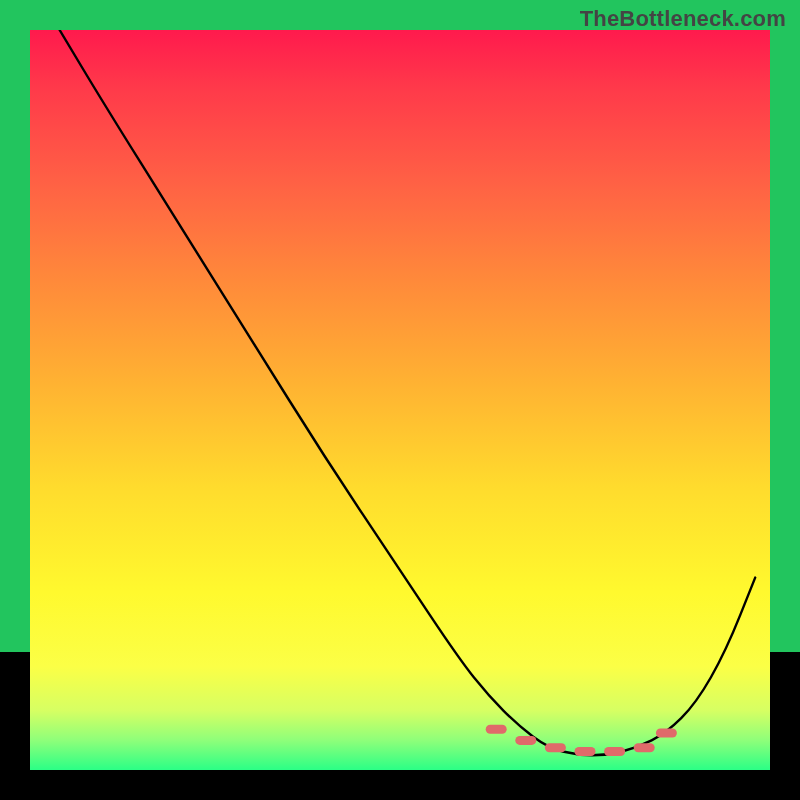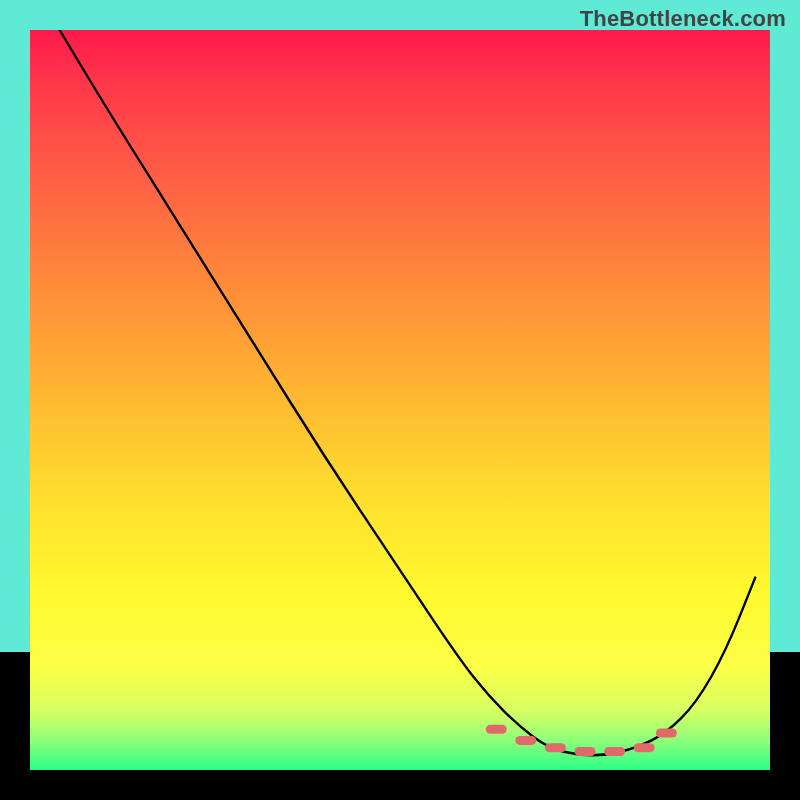--- a/index.html
+++ b/index.html
@@ -8,21 +8,21 @@
     width: 800px;
     height: 800px;
     background: #000;
     font-family: Arial, Helvetica, sans-serif;
     overflow: hidden;
   }
   .frame {
     position: relative;
     width: 800px;
     height: 652px;
-    background: #5eead4;
+    background: #22c55e;
   }
   .watermark {
     position: absolute;
     top: 6px;
     right: 14px;
     color: #444;
     font-size: 22px;
     font-weight: 600;
     letter-spacing: 0.2px;
     z-index: 5;

